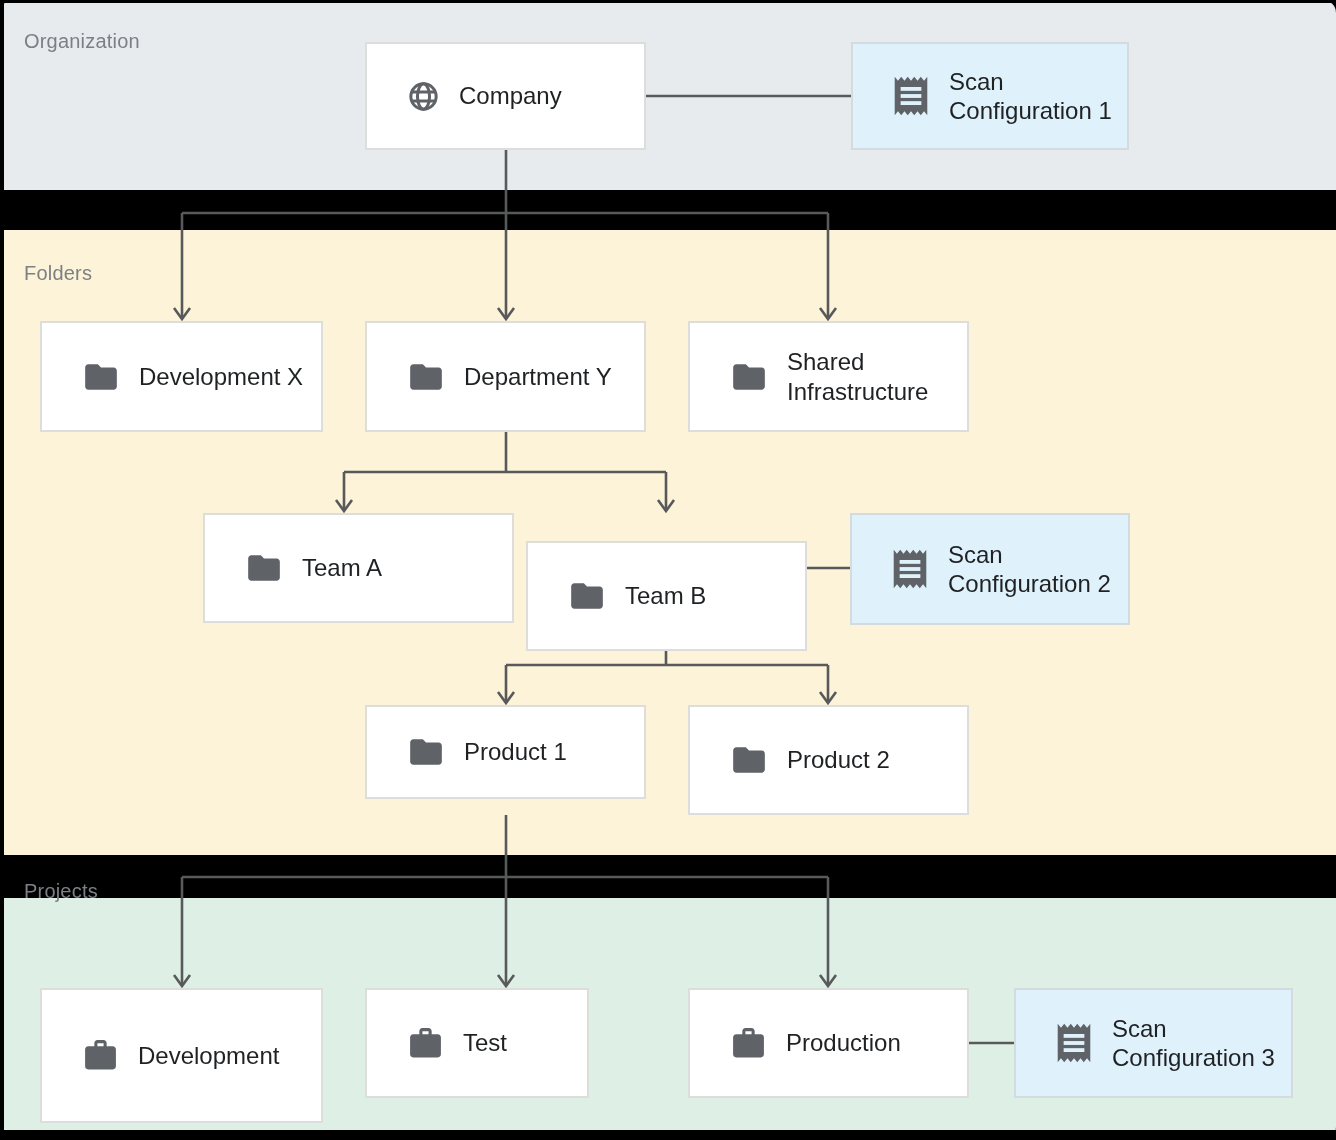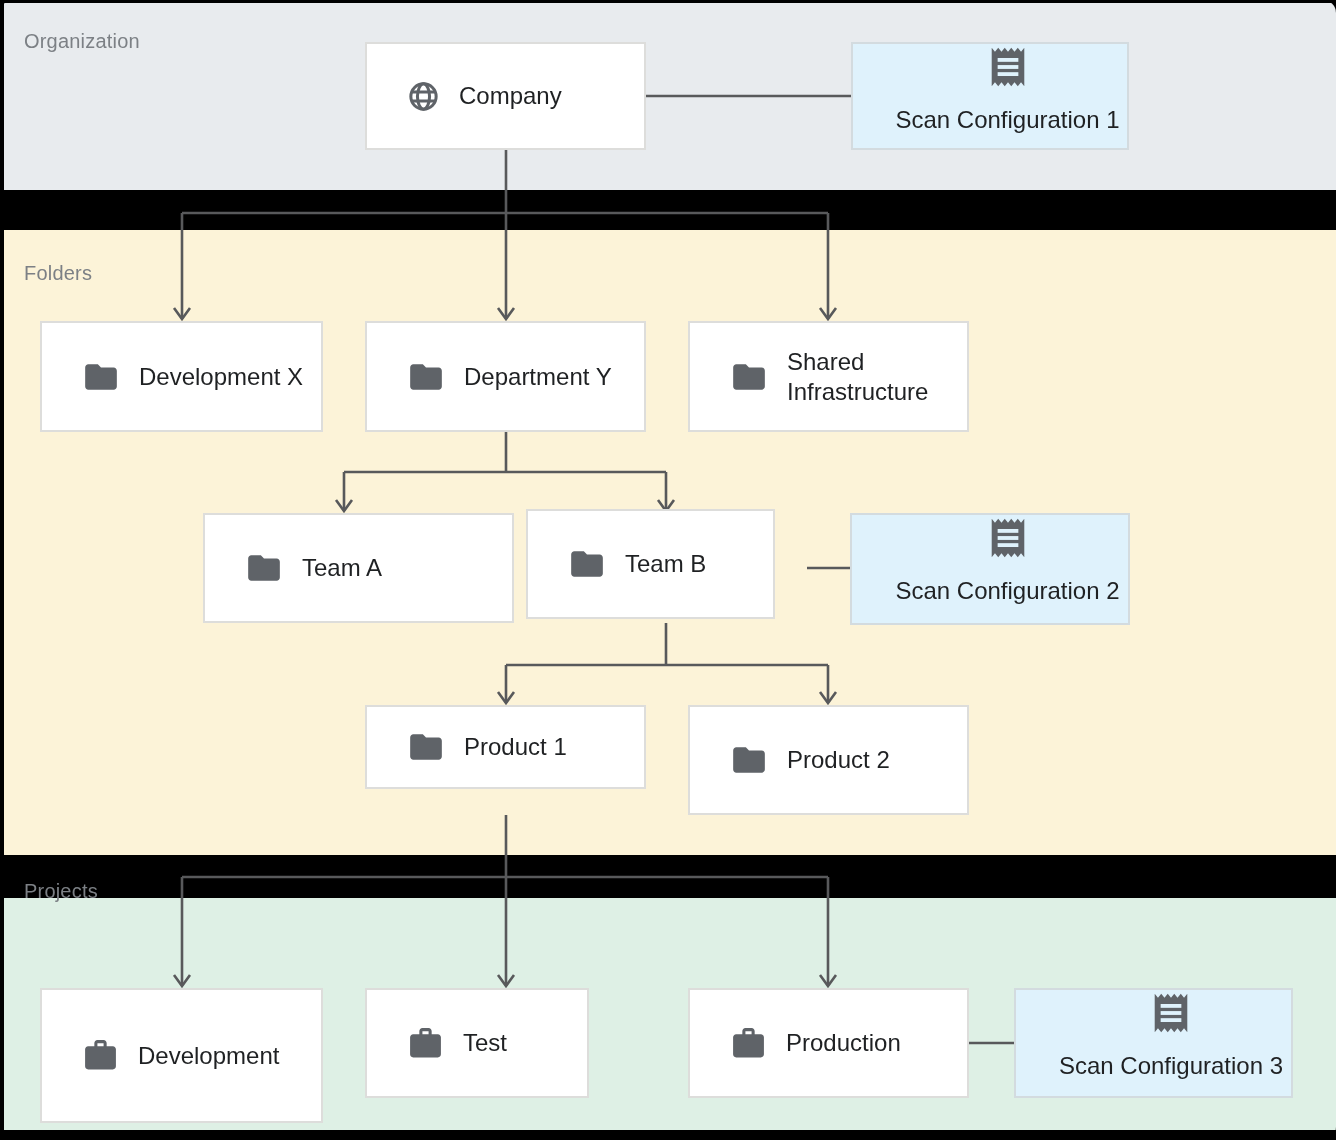--- a/index.html
+++ b/index.html
@@ -64,21 +64,20 @@
     align-items: center;
     padding-left: 40px;
     gap: 19px;
     z-index: 10;
   }
   .node.scan {
     background: var(--scan-config-bg, #dff2fc);
     border-color: var(--scan-border, #d3dbdf);
     padding-left: 35px;
     gap: 15px;
-    flex-direction: column;
   }
   .node .icon { display: flex; align-items: center; color: var(--icon, #5f6368); flex: none; }
   .node .icon svg { display: block; }
   .nlabel {
     font-size: 24px;
     line-height: 1.22;
     color: var(--label-text, #1f2123);
   }
 </style>
 </head>
@@ -175,21 +174,21 @@
 
   <div class="node" style="left:203px;top:513px;width:311px;height:110px">
     <span class="icon">
       <svg width="38" height="38" viewBox="0 0 24 24">
           <path fill="currentColor" d="M10 4H4c-1.1 0-1.99.9-1.99 2L2 18c0 1.1.9 2 2 2h16c1.1 0 2-.9 2-2V8c0-1.1-.9-2-2-2h-8l-2-2z"></path>
         </svg>
     </span>
     <span class="nlabel">Team A</span>
   </div>
 
-  <div class="node" style="left:526px;top:509px;width:249px;height:110px">
+  <div class="node" style="left:526px;top:541px;width:281px;height:110px">
     <span class="icon">
       <svg width="38" height="38" viewBox="0 0 24 24">
           <path fill="currentColor" d="M10 4H4c-1.1 0-1.99.9-1.99 2L2 18c0 1.1.9 2 2 2h16c1.1 0 2-.9 2-2V8c0-1.1-.9-2-2-2h-8l-2-2z"></path>
         </svg>
     </span>
     <span class="nlabel">Team B</span>
   </div>
 
   <div class="node scan" style="left:850px;top:513px;width:280px;height:112px">
     <span class="icon">
@@ -198,21 +197,21 @@
         <g fill="#dff2fc">
           <rect x="6.6" y="7.3" width="10.8" height="2"></rect>
           <rect x="6.6" y="11" width="10.8" height="2"></rect>
           <rect x="6.6" y="14.7" width="10.8" height="2"></rect>
         </g>
       </svg>
     </span>
     <span class="nlabel">Scan Configuration 2</span>
   </div>
 
-  <div class="node" style="left:365px;top:705px;width:281px;height:84px">
+  <div class="node" style="left:365px;top:705px;width:281px;height:94px">
     <span class="icon">
       <svg width="38" height="38" viewBox="0 0 24 24">
           <path fill="currentColor" d="M10 4H4c-1.1 0-1.99.9-1.99 2L2 18c0 1.1.9 2 2 2h16c1.1 0 2-.9 2-2V8c0-1.1-.9-2-2-2h-8l-2-2z"></path>
         </svg>
     </span>
     <span class="nlabel">Product 1</span>
   </div>
 
   <div class="node" style="left:688px;top:705px;width:281px;height:110px">
     <span class="icon">

